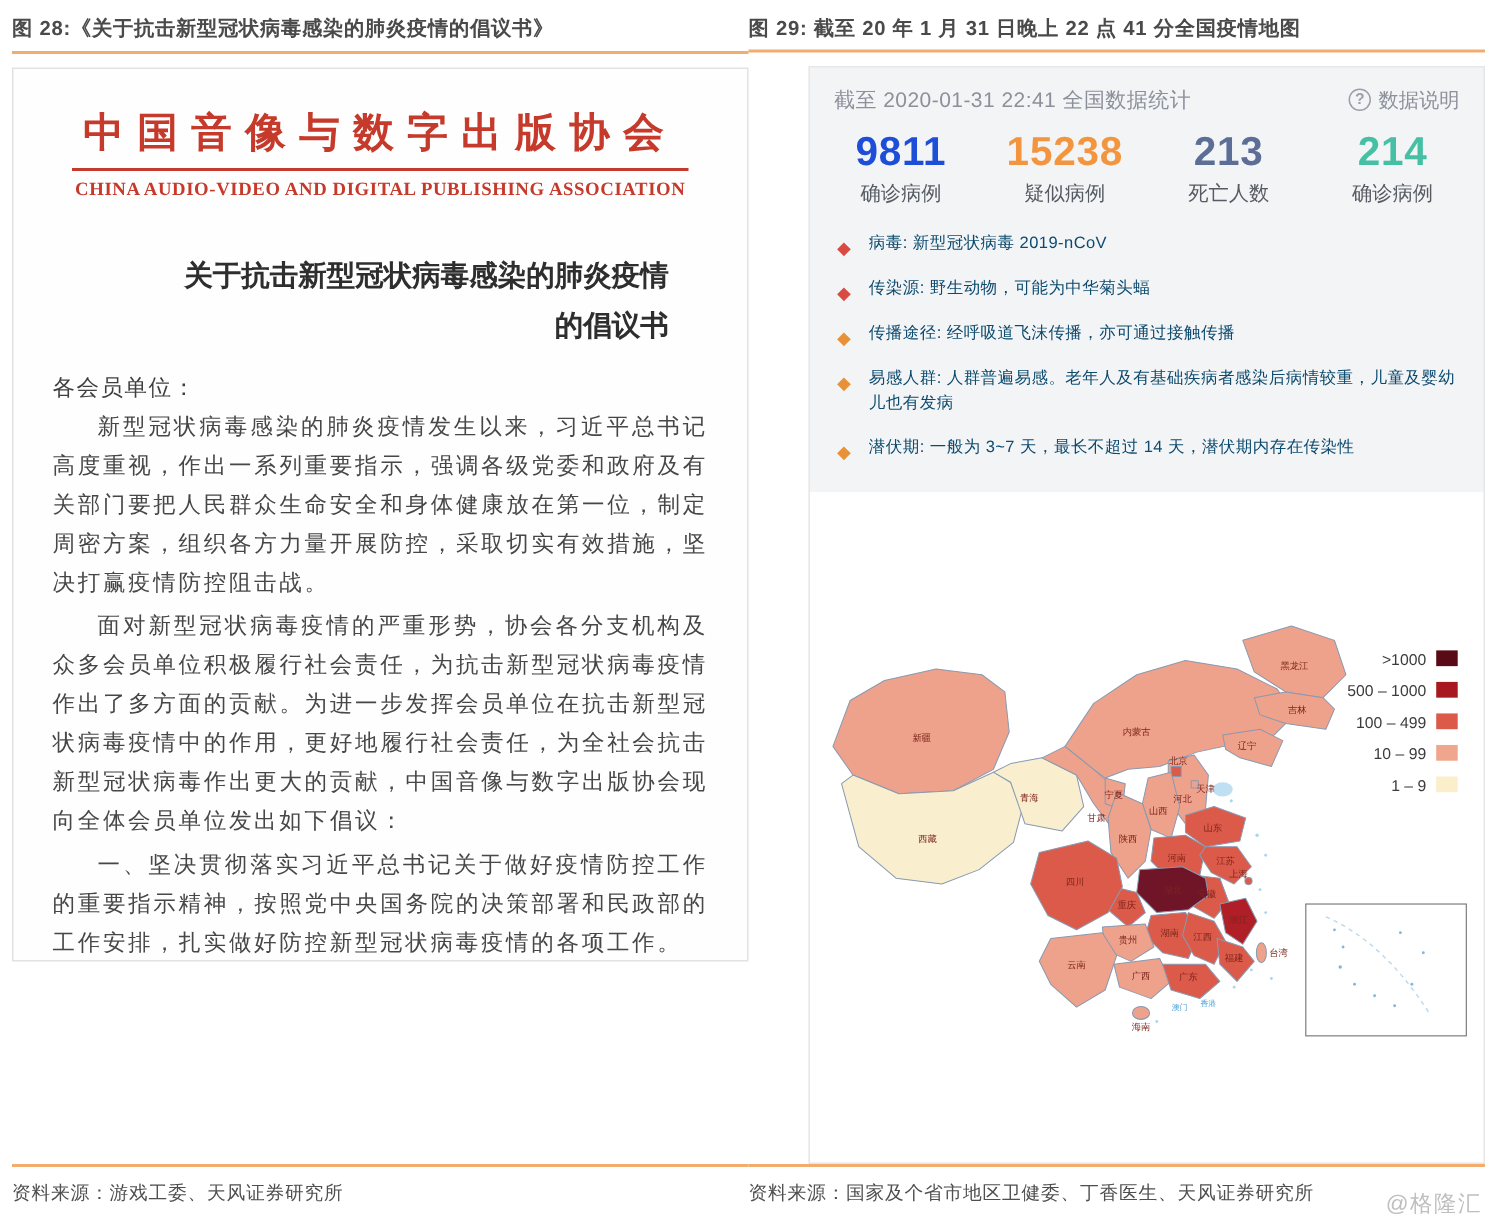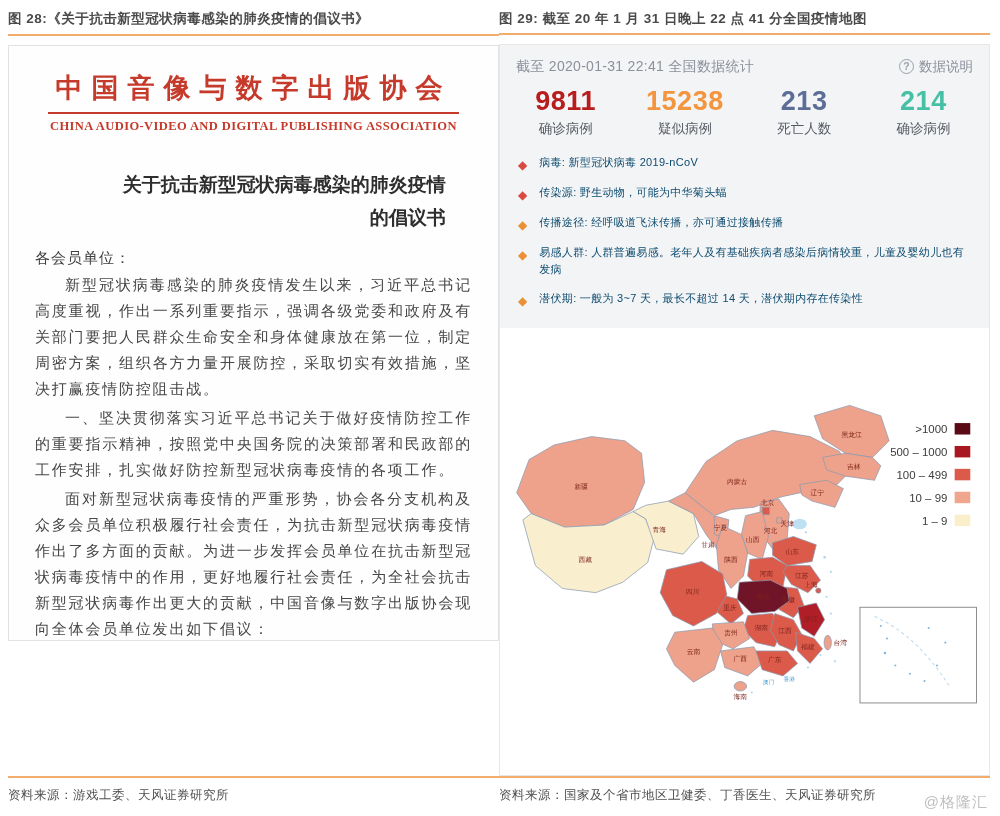--- a/index.html
+++ b/index.html
@@ -19,21 +19,21 @@
   .doc-title { margin:34px auto 14px auto; width:88%; text-align:right; font-weight:bold; color:#2e2e2e; font-size:19px; line-height:1.75; }
   .salutation { font-size:15px; margin:10px 0 4px 0; letter-spacing:1px; }
   .doc-p { font-size:15px; line-height:26px; letter-spacing:1.8px; text-align:justify; text-indent:2em; color:#474747; margin-top:3px; }
   .page-num { text-align:center; font-size:10.5px; color:#6f6f6f; margin-top:10px; letter-spacing:2px; }
 
   .source-row { margin-top:auto; padding-bottom:12px; }
   .src-divider { height:2px; background:#f2ad6e; width:100%; }
   .source-text { font-size:12.5px; color:#4f4f4f; padding-top:9px; letter-spacing:.5px; }
 
   
-  .panel { margin-top:9px; border:1px solid #e7e7e7; background:#f3f4f6; height:780px; overflow:hidden; display:flex; flex-direction:column; }
+  .panel { margin-top:9px; border:1px solid #e7e7e7; background:#f3f4f6; height:780px; overflow:hidden; display:flex; flex-direction:column;margin-left:40px; }
   .panel-head { display:flex; justify-content:space-between; align-items:center; padding:13px 16px 4px 16px; }
   .panel-head-left { font-size:14px; color:#8b909a; letter-spacing:.3px; }
   .data-note { display:flex; align-items:center; gap:5px; font-size:13.5px; color:#8b909a; cursor:pointer; }
   .qicon { display:inline-block; width:15px; height:15px; border:1.5px solid #9aa0aa; border-radius:50%; color:#9aa0aa;
            font-size:10.5px; line-height:12px; text-align:center; font-weight:bold; }
   .stats { display:flex; padding:6px 6px 12px 6px; }
   .stat { flex:1 1 0; text-align:center; }
   .stat-value { font-size:27px; font-weight:bold; letter-spacing:.5px; }
   .stat-label { font-size:13.5px; color:#565b63; margin-top:3px; }
   .bullets { list-style:none; padding:4px 16px 6px 16px; }
@@ -64,22 +64,22 @@
       <div class="org-rule"></div>
       <div class="org-en">CHINA AUDIO-VIDEO AND DIGITAL PUBLISHING ASSOCIATION</div>
 
       <div class="doc-title">
         <span>关于抗击新型冠状病毒感染的肺炎疫情</span><br>
         <span>的倡议书</span>
       </div>
 
       <div class="salutation">各会员单位：</div>
       <p class="doc-p">新型冠状病毒感染的肺炎疫情发生以来，习近平总书记高度重视，作出一系列重要指示，强调各级党委和政府及有关部门要把人民群众生命安全和身体健康放在第一位，制定周密方案，组织各方力量开展防控，采取切实有效措施，坚决打赢疫情防控阻击战。</p>
+      <p class="doc-p">面对新型冠状病毒疫情的严重形势，协会各分支机构及众多会员单位积极履行社会责任，为抗击新型冠状病毒疫情作出了多方面的贡献。为进一步发挥会员单位在抗击新型冠状病毒疫情中的作用，更好地履行社会责任，为全社会抗击新型冠状病毒作出更大的贡献，中国音像与数字出版协会现向全体会员单位发出如下倡议：</p>
       <p class="doc-p">一、坚决贯彻落实习近平总书记关于做好疫情防控工作的重要指示精神，按照党中央国务院的决策部署和民政部的工作安排，扎实做好防控新型冠状病毒疫情的各项工作。</p>
-      <p class="doc-p">面对新型冠状病毒疫情的严重形势，协会各分支机构及众多会员单位积极履行社会责任，为抗击新型冠状病毒疫情作出了多方面的贡献。为进一步发挥会员单位在抗击新型冠状病毒疫情中的作用，更好地履行社会责任，为全社会抗击新型冠状病毒作出更大的贡献，中国音像与数字出版协会现向全体会员单位发出如下倡议：</p>
       <p class="doc-p">二、做好正面舆情宣传工作。各会员单位要密切关注有关</p>
       <div class="page-num">1/2</div>
     </div>
 
     <div class="source-row">
       <div class="src-divider"></div>
       <div class="source-text">资料来源：游戏工委、天风证券研究所</div>
     </div>
   </div>
 
@@ -91,21 +91,21 @@
       <div class="panel-head">
         <div class="panel-head-left">截至 2020-01-31 22:41 全国数据统计</div>
         <div class="data-note">
           <span class="qicon">?</span>
           <span>数据说明</span>
         </div>
       </div>
 
       <div class="stats">
         <div class="stat">
-          <div class="stat-value" style="color: #b91c1c;">9811</div>
+          <div class="stat-value" style="color: #1d4ed8;">9811</div>
           <div class="stat-label">确诊病例</div>
         </div>
         <div class="stat">
           <div class="stat-value" style="color: rgb(243, 149, 63);">15238</div>
           <div class="stat-label">疑似病例</div>
         </div>
         <div class="stat">
           <div class="stat-value" style="color: rgb(92, 110, 150);">213</div>
           <div class="stat-label">死亡人数</div>
         </div>

